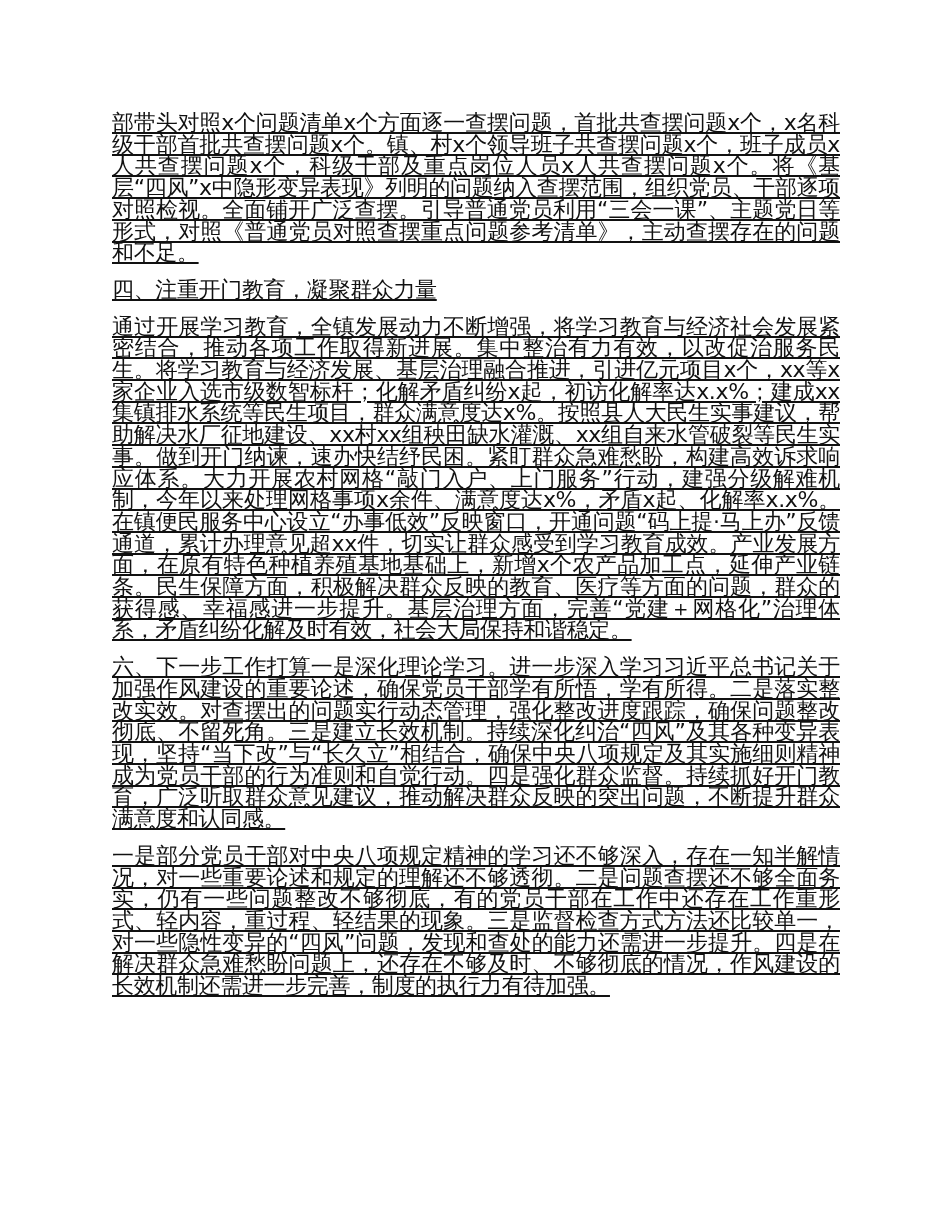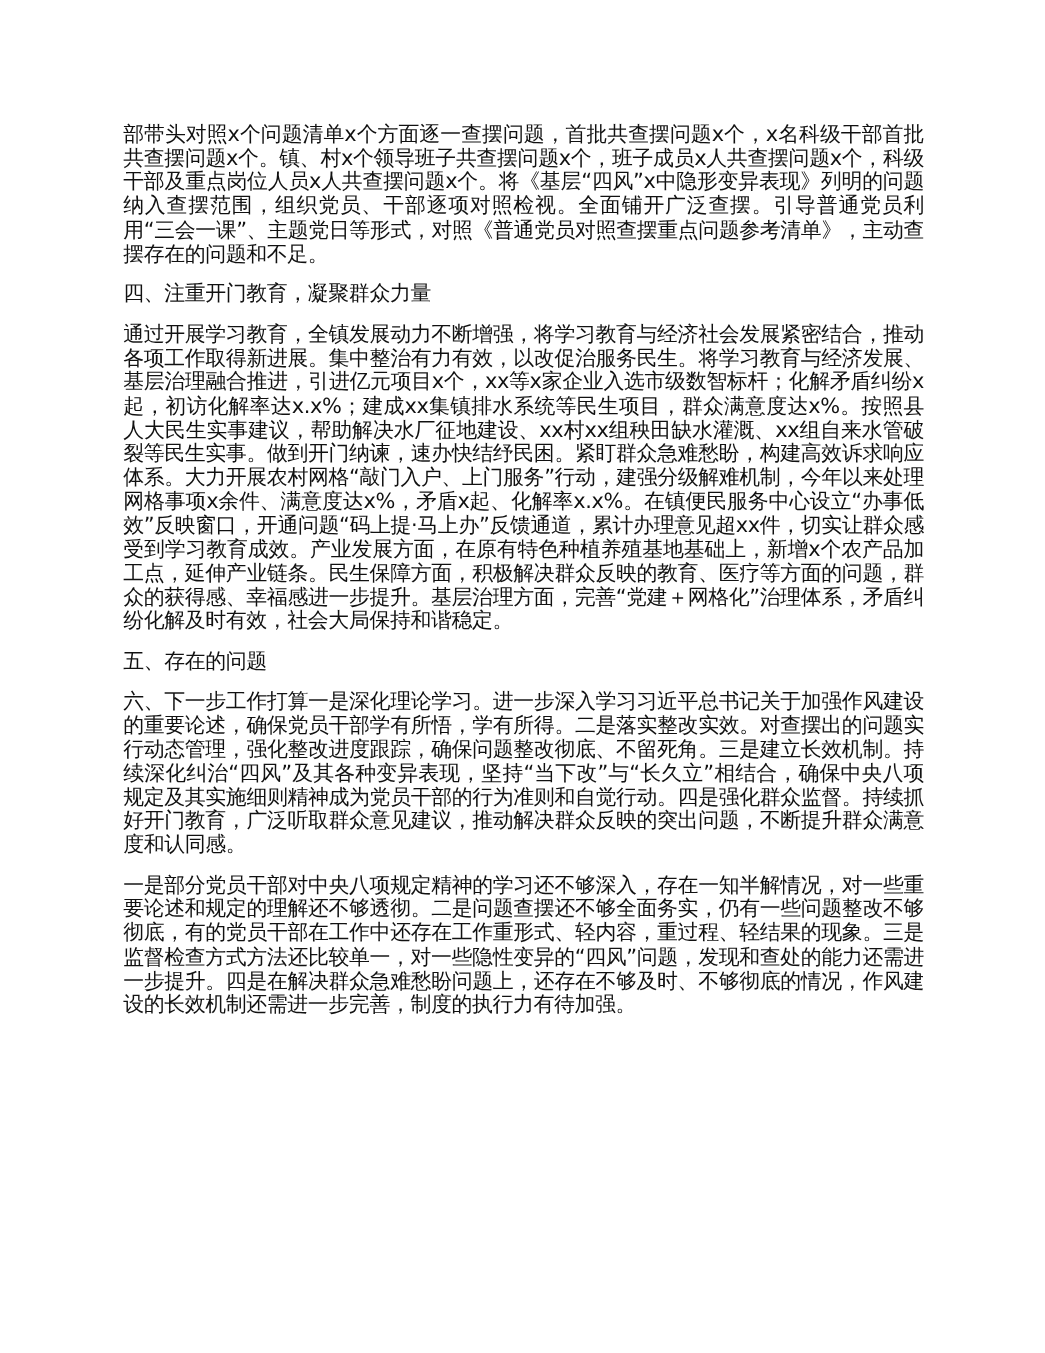--- a/index.html
+++ b/index.html
@@ -13,36 +13,36 @@
       position: relative;
       overflow: hidden;
     }
     .page {
       position: absolute;
       left: 112px;
       top: 112px;
       width: 728px;
       color: #111111;
       font-family: "DejaVu Sans", "Liberation Sans", sans-serif;
-      font-size: 19px;
+      font-size: 22px;
       line-height: 21.7px;
       letter-spacing: -0.35px;
+      text-decoration: underline;
     }
     .para {
       margin: 0 0 15px 0;
       text-align: justify;
       text-justify: inter-ideograph;
     }
     .heading {
       margin: 0 0 15px 0;
     }
   </style>
 </head>
 <body>
 
 <div class="page">
   <p class="para">部带头对照x个问题清单x个方面逐一查摆问题，首批共查摆问题x个，x名科级干部首批共查摆问题x个。镇、村x个领导班子共查摆问题x个，班子成员x人共查摆问题x个，科级干部及重点岗位人员x人共查摆问题x个。将《基层“四风”x中隐形变异表现》列明的问题纳入查摆范围，组织党员、干部逐项对照检视。全面铺开广泛查摆。引导普通党员利用“三会一课”、主题党日等形式，对照《普通党员对照查摆重点问题参考清单》，主动查摆存在的问题和不足。</p>
   <p class="heading">四、注重开门教育，凝聚群众力量</p>
   <p class="para">通过开展学习教育，全镇发展动力不断增强，将学习教育与经济社会发展紧密结合，推动各项工作取得新进展。集中整治有力有效，以改促治服务民生。将学习教育与经济发展、基层治理融合推进，引进亿元项目x个，xx等x家企业入选市级数智标杆；化解矛盾纠纷x起，初访化解率达x.x%；建成xx集镇排水系统等民生项目，群众满意度达x%。按照县人大民生实事建议，帮助解决水厂征地建设、xx村xx组秧田缺水灌溉、xx组自来水管破裂等民生实事。做到开门纳谏，速办快结纾民困。紧盯群众急难愁盼，构建高效诉求响应体系。大力开展农村网格“敲门入户、上门服务”行动，建强分级解难机制，今年以来处理网格事项x余件、满意度达x%，矛盾x起、化解率x.x%。在镇便民服务中心设立“办事低效”反映窗口，开通问题“码上提·马上办”反馈通道，累计办理意见超xx件，切实让群众感受到学习教育成效。产业发展方面，在原有特色种植养殖基地基础上，新增x个农产品加工点，延伸产业链条。民生保障方面，积极解决群众反映的教育、医疗等方面的问题，群众的获得感、幸福感进一步提升。基层治理方面，完善“党建＋网格化”治理体系，矛盾纠纷化解及时有效，社会大局保持和谐稳定。</p>
-  <p class="heading">五、存在的问题</p>
   <p class="para">六、下一步工作打算一是深化理论学习。进一步深入学习习近平总书记关于加强作风建设的重要论述，确保党员干部学有所悟，学有所得。二是落实整改实效。对查摆出的问题实行动态管理，强化整改进度跟踪，确保问题整改彻底、不留死角。三是建立长效机制。持续深化纠治“四风”及其各种变异表现，坚持“当下改”与“长久立”相结合，确保中央八项规定及其实施细则精神成为党员干部的行为准则和自觉行动。四是强化群众监督。持续抓好开门教育，广泛听取群众意见建议，推动解决群众反映的突出问题，不断提升群众满意度和认同感。</p>
   <p class="para">一是部分党员干部对中央八项规定精神的学习还不够深入，存在一知半解情况，对一些重要论述和规定的理解还不够透彻。二是问题查摆还不够全面务实，仍有一些问题整改不够彻底，有的党员干部在工作中还存在工作重形式、轻内容，重过程、轻结果的现象。三是监督检查方式方法还比较单一，对一些隐性变异的“四风”问题，发现和查处的能力还需进一步提升。四是在解决群众急难愁盼问题上，还存在不够及时、不够彻底的情况，作风建设的长效机制还需进一步完善，制度的执行力有待加强。</p>
 </div>
 
 </body></html>

